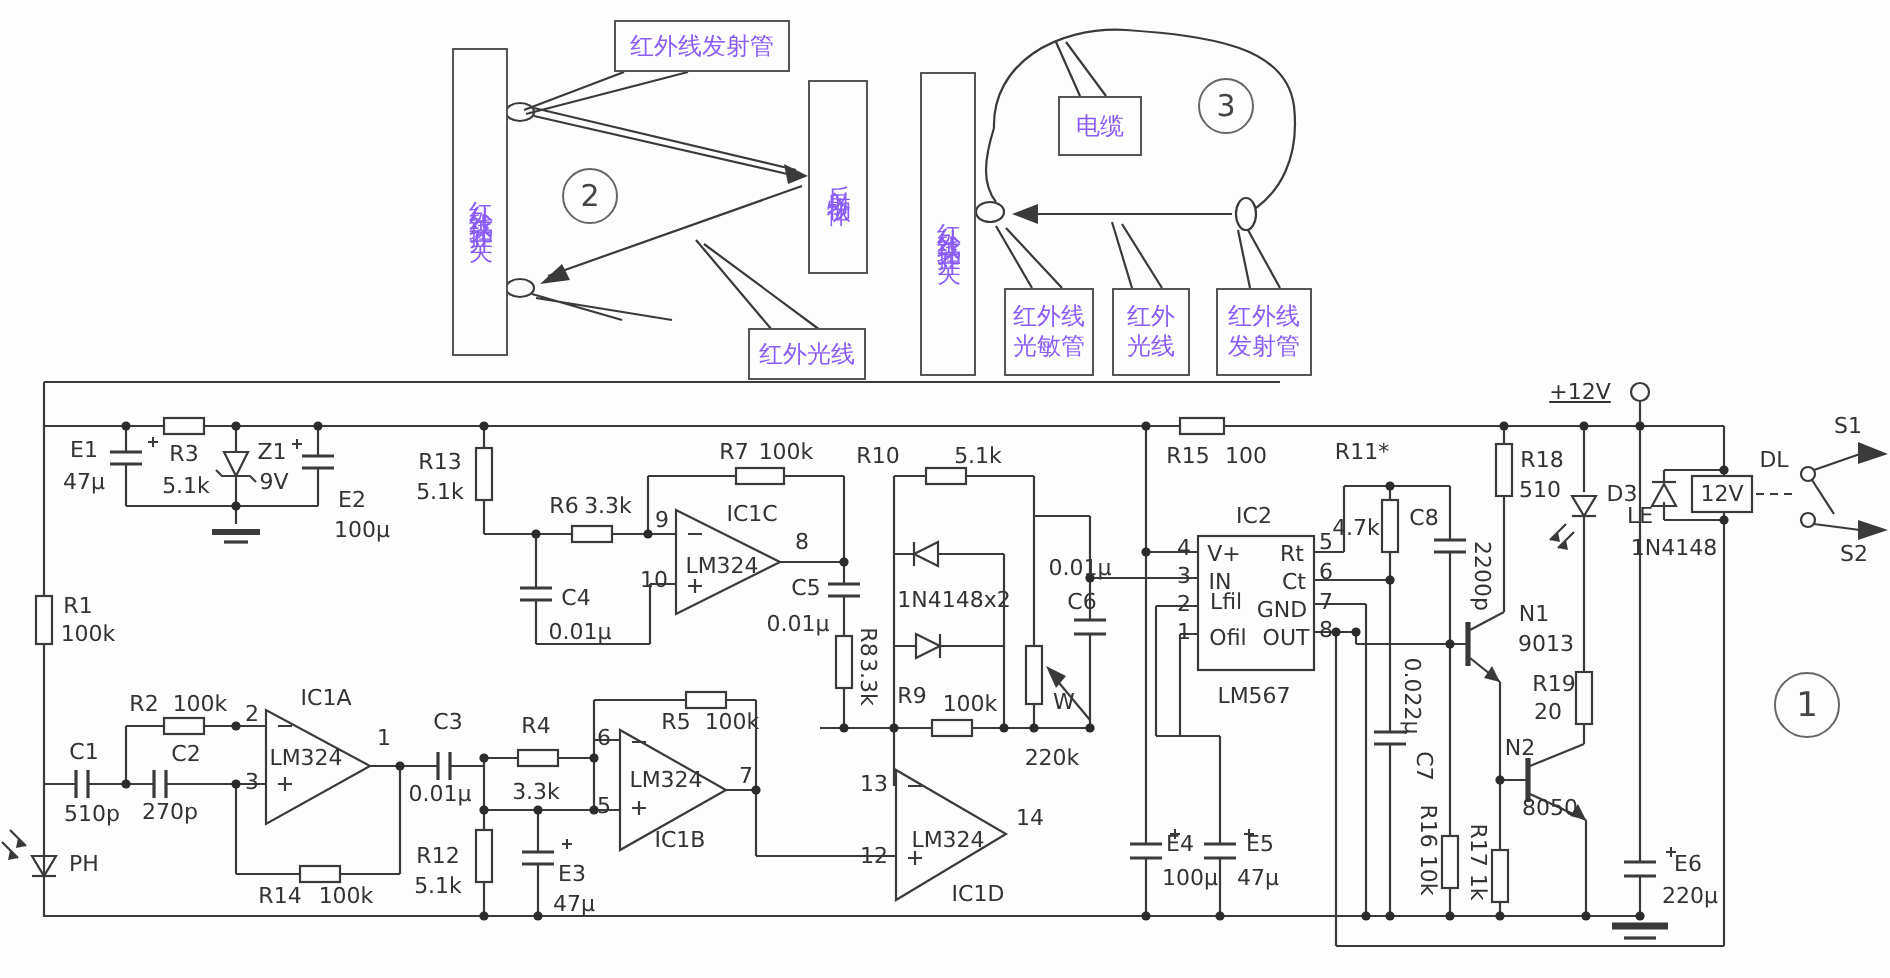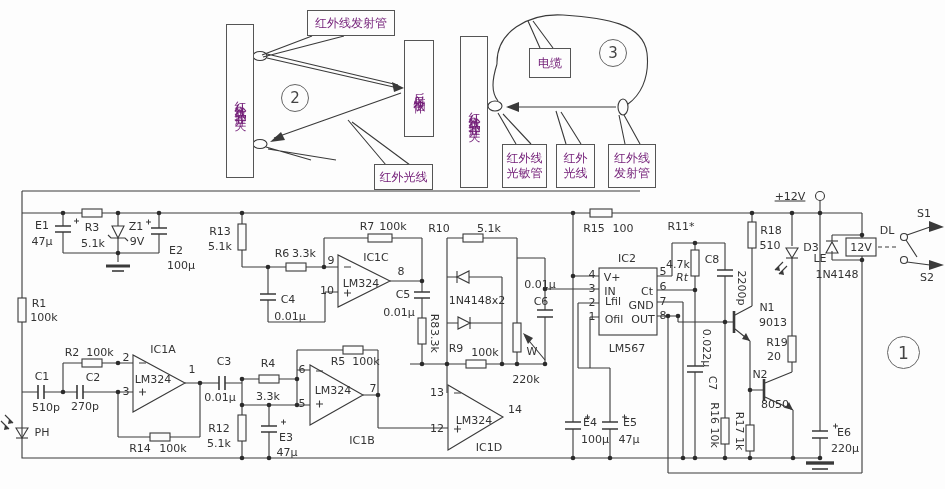--- a/index.html
+++ b/index.html
@@ -3,21 +3,21 @@
 <meta charset="utf-8">
 <style>
   html,body{margin:0;padding:0;background:#fff;}
   #stage{position:relative;width:945px;height:489px;background:#fdfdfd;overflow:hidden;
          font-family:"DejaVu Sans","Liberation Sans",sans-serif;color:#2b2b2b;}
   svg{position:absolute;left:0;top:0;}
   .lbl{position:absolute;font-size:11px;line-height:11px;color:#333;white-space:nowrap;
        transform:translate(-50%,-50%);}
   .lbl.rot{transform:translate(-50%,-50%) rotate(90deg);}
   .box{position:absolute;border:1px solid #555;background:#fdfdfd;display:flex;
-       align-items:center;justify-content:center;font-size:12px;color:#701a75;text-align:center;
+       align-items:center;justify-content:center;font-size:12px;color:#8b5cf6;text-align:center;
        line-height:15px;}
   .vtext{writing-mode:vertical-rl;text-orientation:upright;letter-spacing:3px;}
   .circlenum{position:absolute;border:1px solid #666;border-radius:50%;display:flex;
        align-items:center;justify-content:center;font-size:15px;color:#444;background:transparent;}
   #watermark{position:absolute;left:327px;top:234px;font-size:24px;font-weight:bold;
        font-style:italic;color:#9a9a9a;opacity:.85;letter-spacing:1px;
        font-family:"DejaVu Serif","Liberation Serif",serif;}
   #labels span{position:absolute;}
 </style>
 </head>
@@ -318,21 +318,21 @@
       <span class="lbl" style="left: 224px; top: 361px;">C3</span>
       <span class="lbl" style="left: 220px; top: 397px;">0.01μ</span>
       <span class="lbl" style="left: 219px; top: 428px;">R12</span>
       <span class="lbl" style="left: 219px; top: 443px;">5.1k</span>
       <span class="lbl" style="left: 286px; top: 437px;">E3</span>
       <span class="lbl" style="left: 287px; top: 452px;">47μ</span>
       <span class="lbl" style="left: 268px; top: 363px;">R4</span>
       <span class="lbl" style="left: 268px; top: 396px;">3.3k</span>
       <span class="lbl" style="left: 338px; top: 361px;">R5</span>
       <span class="lbl" style="left: 366px; top: 361px;">100k</span>
-      <span class="lbl" style="left: 362px; top: 420px; margin-top: 20px;">IC1B</span>
+      <span class="lbl" style="left: 340px; top: 420px;">IC1B</span>
       <span class="lbl" style="left: 333px; top: 390px;">LM324</span>
       <span class="lbl" style="left: 302px; top: 369px;">6</span>
       <span class="lbl" style="left: 302px; top: 403px;">5</span>
       <span class="lbl" style="left: 373px; top: 388px;">7</span>
       <span class="lbl" style="left: 282px; top: 253px;">R6</span>
       <span class="lbl" style="left: 304px; top: 253px;">3.3k</span>
       <span class="lbl" style="left: 288px; top: 299px;">C4</span>
       <span class="lbl" style="left: 290px; top: 316px;">0.01μ</span>
       <span class="lbl" style="left: 367px; top: 226px;">R7</span>
       <span class="lbl" style="left: 393px; top: 226px;">100k</span>
@@ -364,21 +364,21 @@
       <span class="lbl" style="left: 627px; top: 258px;">IC2</span>
       <span class="lbl" style="left: 627px; top: 348px;">LM567</span>
       <span class="lbl" style="left: 592px; top: 274px;">4</span>
       <span class="lbl" style="left: 592px; top: 288px;">3</span>
       <span class="lbl" style="left: 592px; top: 302px;">2</span>
       <span class="lbl" style="left: 592px; top: 316px;">1</span>
       <span class="lbl" style="left: 612px; top: 277px;">V+</span>
       <span class="lbl" style="left: 610px; top: 291px;">IN</span>
       <span class="lbl" style="left: 613px; top: 301px;">Lfil</span>
       <span class="lbl" style="left: 614px; top: 319px;">Ofil</span>
-      <span class="lbl" style="left: 682px; top: 277px; font-style: italic;">Rt</span>
+      <span class="lbl" style="left: 646px; top: 277px;">Rt</span>
       <span class="lbl" style="left: 647px; top: 291px;">Ct</span>
       <span class="lbl" style="left: 641px; top: 305px;">GND</span>
       <span class="lbl" style="left: 643px; top: 319px;">OUT</span>
       <span class="lbl" style="left: 663px; top: 271px;">5</span>
       <span class="lbl" style="left: 663px; top: 286px;">6</span>
       <span class="lbl" style="left: 663px; top: 301px;">7</span>
       <span class="lbl" style="left: 663px; top: 315px;">8</span>
       <span class="lbl" style="left: 590px; top: 422px;">E4</span>
       <span class="lbl" style="left: 595px; top: 439px;">100μ</span>
       <span class="lbl" style="left: 630px; top: 422px;">E5</span>

